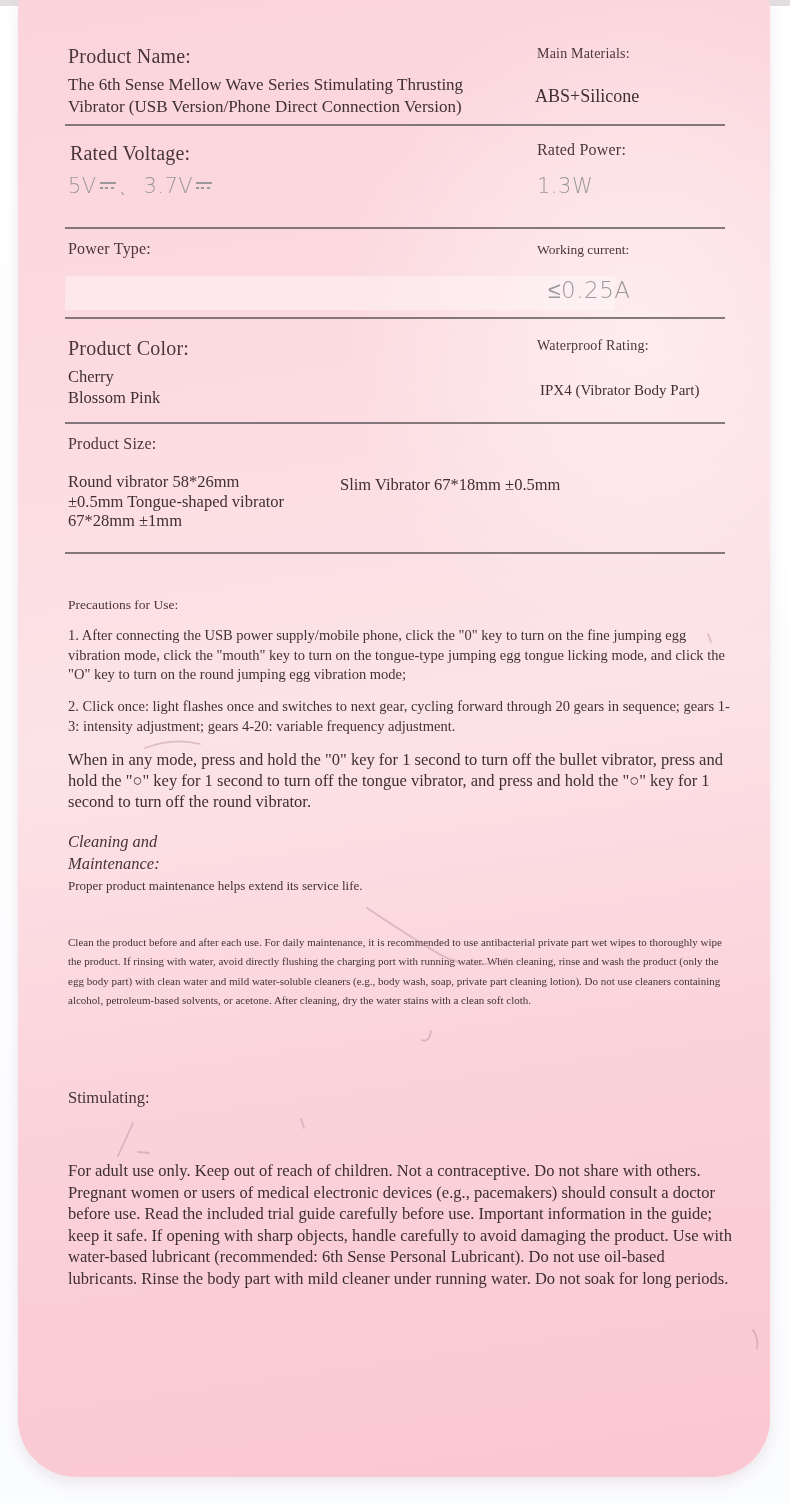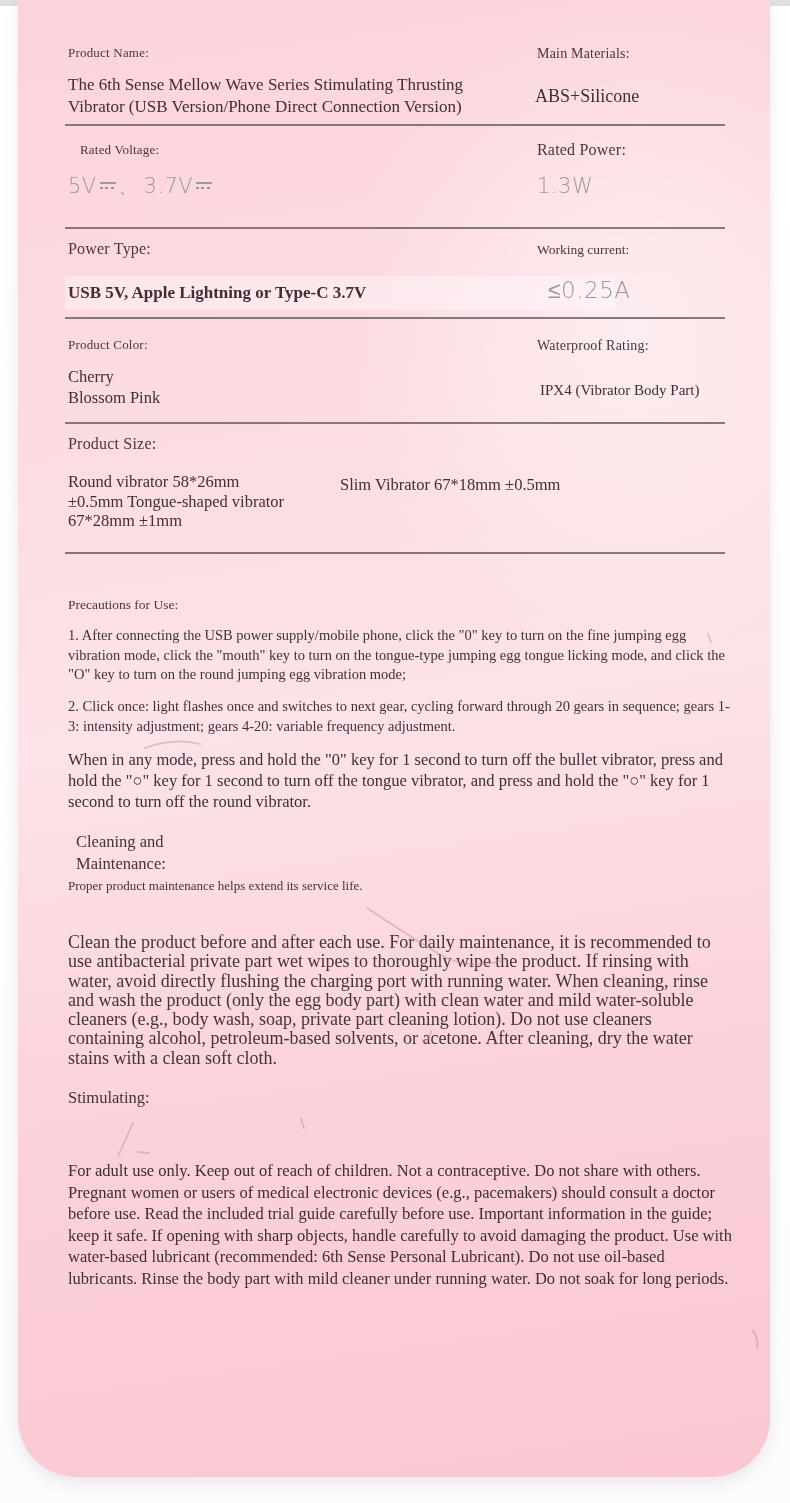--- a/index.html
+++ b/index.html
@@ -18,70 +18,69 @@
     position:absolute; left:18px; top:0; width:752px; height:1477px;
     border-radius:4px 4px 58px 58px;
     background:
       radial-gradient(ellipse 60% 35% at 82% 22%, rgba(255,255,255,0.5), rgba(255,255,255,0) 65%),
       linear-gradient(172deg, #fbd4db 0%, #fcdce1 28%, #fce3e7 48%, #fbd2da 72%, #fac7d1 100%);
     box-shadow:0 6px 14px rgba(210,190,200,0.35);
   }
   .abs { position:absolute; }
   .pre { white-space:pre-line; }
 
-  .lbl   { font-size:13px; letter-spacing:0.2px; color:#4a363c; }
+  .lbl   { font-size:20px; letter-spacing:0.2px; color:#4a363c; }
   .lbl-sm{ font-size:13.5px; color:#4a363c; }
   .val-serif  { font-size:17px; color:#3f2f34; }
   .val-serif-lg{ font-size:18px; color:#3f2f34; }
   .val-gray {
     font-family:"DejaVu Sans", sans-serif; font-weight:300;
     font-size:21px; color:#9b989a; letter-spacing:0.5px;
   }
   .divider { height:2px; background:#6e6568; opacity:0.85; }
 
   .dc-symbol { display:inline-block; width:16px; height:9px; position:relative; margin:0 3px; top:-2px; }
   .dc-symbol::before { content:""; position:absolute; left:0; right:0; top:0; height:2px; background:#9b989a; }
   .dc-symbol::after  { content:""; position:absolute; left:0; right:0; top:5px; height:2px;
     background:repeating-linear-gradient(90deg,#9b989a 0 3px, transparent 3px 5.5px); }
 
   .highlight-band { background:rgba(255,248,250,0.45); border-radius:2px; }
 
-  .body-sm  { font-size:18px; line-height:19.3px; color:#43333a; }
+  .body-sm  { font-size:11px; line-height:19.3px; color:#43333a; }
   .body-md  { font-size:14.5px; line-height:19.5px; color:#40313700; color:#413238; }
   .body-lg  { font-size:16.5px; line-height:21px; color:#3d2e34; }
   .heading  { font-size:16.5px; line-height:21.5px; color:#443339; }
 
   .scratches { position:absolute; left:0; top:0; pointer-events:none; }
 </style>
 </head>
 <body>
 
 <div class="photo-edge"></div>
 
 <div class="card">
 
   <div class="abs lbl" style="left:50px; top:45px;">Product Name:</div>
   <div class="abs lbl" style="left:519px; top:46px; font-size:14px;">Main Materials:</div>
   <div class="abs val-serif pre" style="left:50px; top:74px; width:475px; line-height:21.5px;">The 6th Sense Mellow Wave Series Stimulating Thrusting
 Vibrator (USB Version/Phone Direct Connection Version)</div>
   <div class="abs val-serif-lg" style="left:517px; top:86px;">ABS+Silicone</div>
   <div class="abs divider" style="left:47px; top:124px; width:660px;"></div>
 
-  <div class="abs lbl" style="left:62px; top:142px;">Rated Voltage:</div>
+  <div class="abs lbl" style="left:52px; top:142px;">Rated Voltage:</div>
   <div class="abs lbl" style="left:519px; top:141px; font-size:16px;">Rated Power:</div>
   <div class="abs val-gray" style="left:50px; top:174px;text-align:center;">
     <span>5V</span><span class="dc-symbol"></span><span style="font-size:17px;">、</span> <span>3.7V</span><span class="dc-symbol"></span>
   </div>
   <div class="abs val-gray" style="left:519px; top:174px;">1.3W</div>
   <div class="abs divider" style="left:47px; top:227px; width:660px;"></div>
 
   <div class="abs lbl" style="left:50px; top:240px; font-size:16px;">Power Type:</div>
   <div class="abs lbl-sm" style="left:519px; top:242px;">Working current:</div>
   <div class="abs highlight-band" style="left:47px; top:276px; width:550px; height:34px;"></div>
-  <div class="abs val-serif" style="left:50px; top:283px; font-weight:bold; font-weight:600;">USB 5V, Apple Lightning or Type-C 3.7V</div>
   <div class="abs val-gray" style="left:530px; top:277px; font-size:23px;">≤0.25A</div>
   <div class="abs divider" style="left:47px; top:317px; width:660px;"></div>
 
   <div class="abs lbl" style="left:50px; top:337px;">Product Color:</div>
   <div class="abs lbl" style="left:519px; top:338px; font-size:14px;">Waterproof Rating:</div>
   <div class="abs val-serif pre" style="left:50px; top:367px; font-size:16.5px; line-height:20.5px;">Cherry
 Blossom Pink</div>
   <div class="abs val-serif" style="left:522px; top:382px; font-size:15px;">IPX4 (Vibrator Body Part)</div>
   <div class="abs divider" style="left:47px; top:422px; width:660px;"></div>
 
@@ -90,21 +89,21 @@
 ±0.5mm Tongue-shaped vibrator
 67*28mm ±1mm</div>
   <div class="abs val-serif" style="left:322px; top:475px; font-size:16.5px;">Slim Vibrator 67*18mm ±0.5mm</div>
   <div class="abs divider" style="left:47px; top:552px; width:660px;"></div>
 
   <div class="abs lbl-sm" style="left:50px; top:597px;">Precautions for Use:</div>
   <div class="abs body-md" style="left:50px; top:626px; width:660px;">1. After connecting the USB power supply/mobile phone, click the "0" key to turn on the fine jumping egg vibration mode, click the "mouth" key to turn on the tongue-type jumping egg tongue licking mode, and click the "O" key to turn on the round jumping egg vibration mode;</div>
   <div class="abs body-md" style="left:50px; top:697px; width:665px;">2. Click once: light flashes once and switches to next gear, cycling forward through 20 gears in sequence; gears 1-3: intensity adjustment; gears 4-20: variable frequency adjustment.</div>
   <div class="abs body-lg" style="left:50px; top:749px; width:665px;">When in any mode, press and hold the "0" key for 1 second to turn off the bullet vibrator, press and hold the "○" key for 1 second to turn off the tongue vibrator, and press and hold the "○" key for 1 second to turn off the round vibrator.</div>
 
-  <div class="abs heading pre" style="left:58px; top:831px;">Cleaning and
+  <div class="abs heading pre" style="left:50px; top:831px;font-style:italic;">Cleaning and
 Maintenance:</div>
   <div class="abs body-sm" style="left:50px; top:876px; font-size:13px;">Proper product maintenance helps extend its service life.</div>
   <div class="abs body-sm" style="left:50px; top:933px; width:658px;">Clean the product before and after each use. For daily maintenance, it is recommended to use antibacterial private part wet wipes to thoroughly wipe the product. If rinsing with water, avoid directly flushing the charging port with running water. When cleaning, rinse and wash the product (only the egg body part) with clean water and mild water-soluble cleaners (e.g., body wash, soap, private part cleaning lotion). Do not use cleaners containing alcohol, petroleum-based solvents, or acetone. After cleaning, dry the water stains with a clean soft cloth.</div>
 
   <div class="abs heading" style="left:50px; top:1087px;">Stimulating:</div>
   <div class="abs body-lg" style="left:50px; top:1160px; width:665px; line-height:21.6px;">For adult use only. Keep out of reach of children. Not a contraceptive. Do not share with others. Pregnant women or users of medical electronic devices (e.g., pacemakers) should consult a doctor before use. Read the included trial guide carefully before use. Important information in the guide; keep it safe. If opening with sharp objects, handle carefully to avoid damaging the product. Use with water-based lubricant (recommended: 6th Sense Personal Lubricant). Do not use oil-based lubricants. Rinse the body part with mild cleaner under running water. Do not soak for long periods.</div>
 
   <svg class="scratches" width="752" height="1477" viewBox="0 0 752 1477">
     <g fill="none" stroke="#b98ca0" stroke-opacity="0.45" stroke-width="1.8" stroke-linecap="round">
       <path d="M127,748 q28,-11 55,-4"></path>

